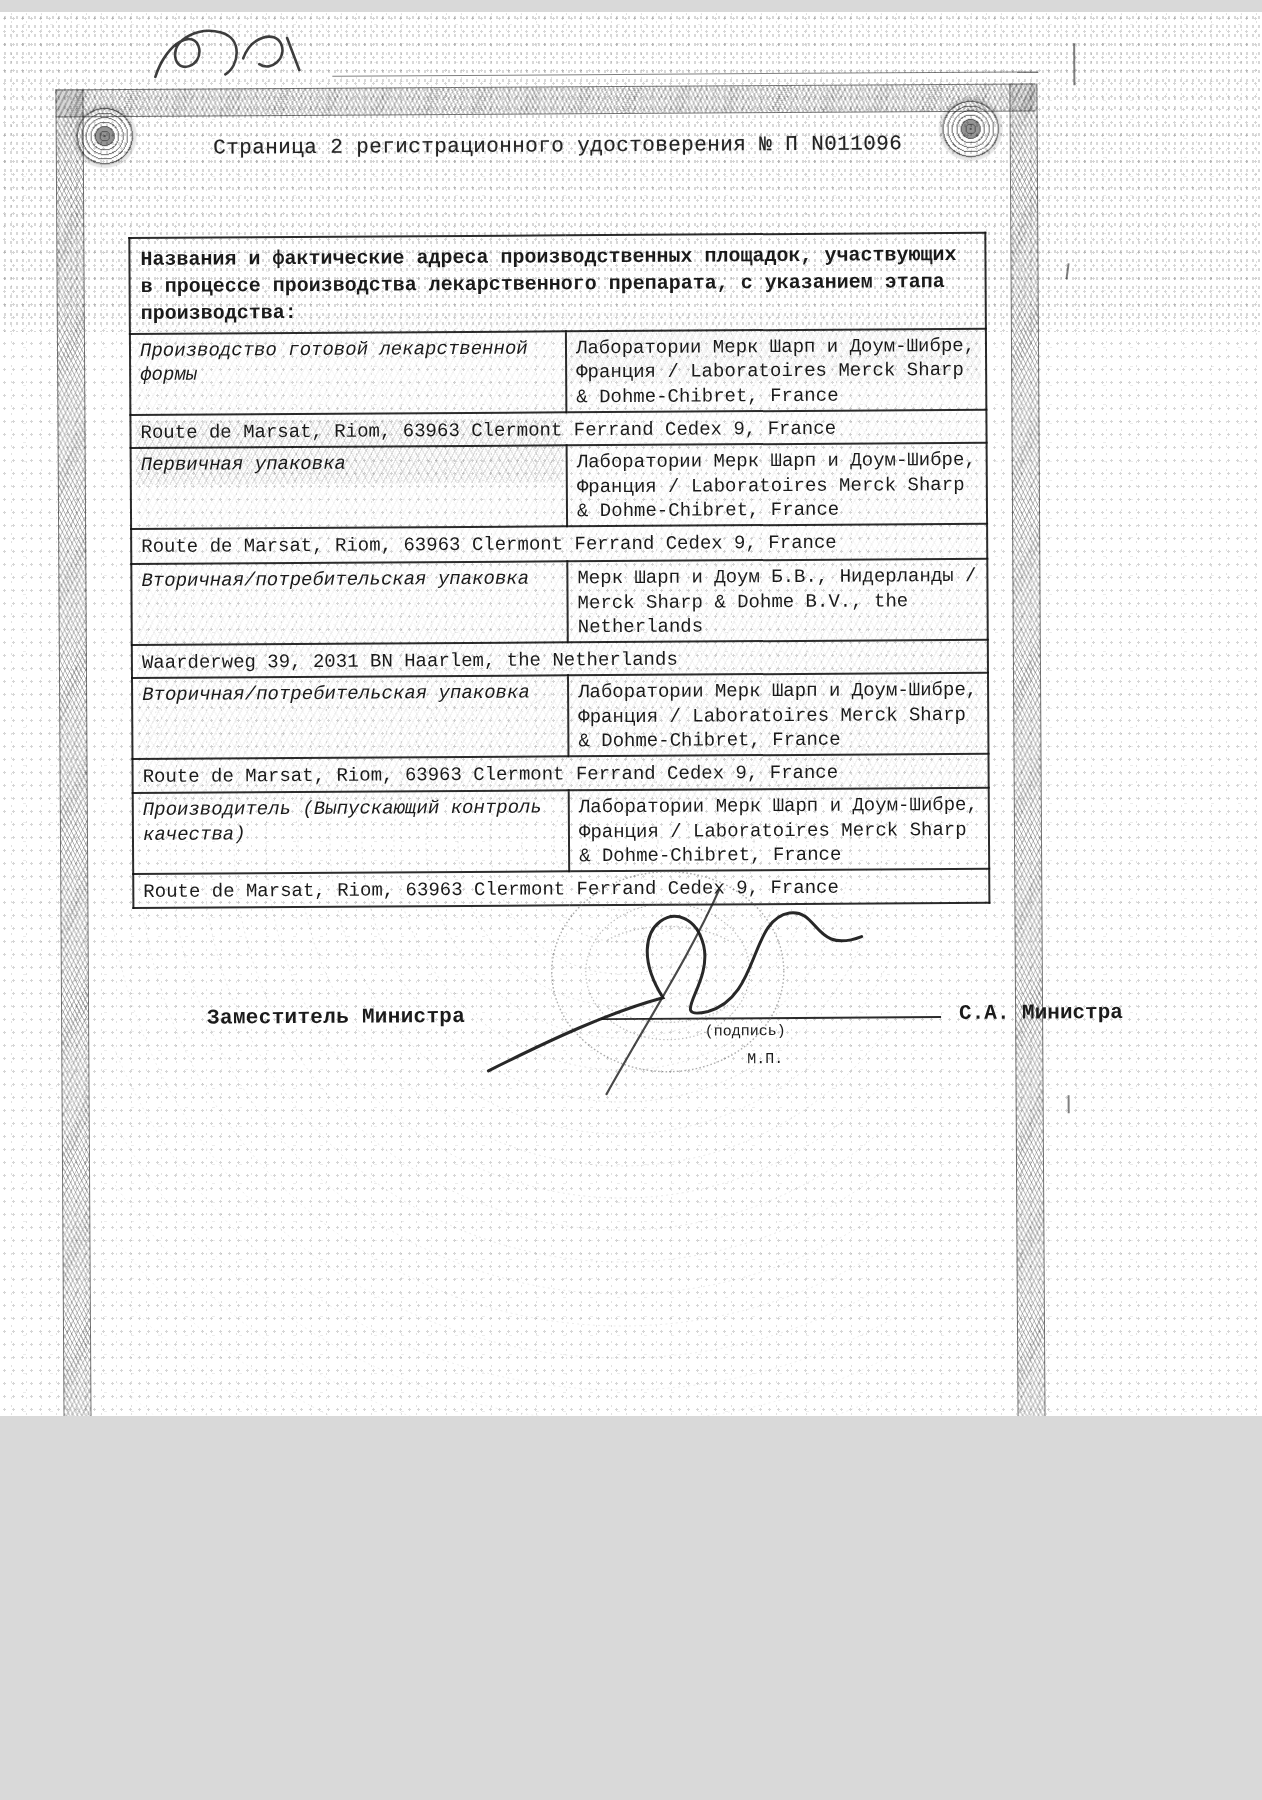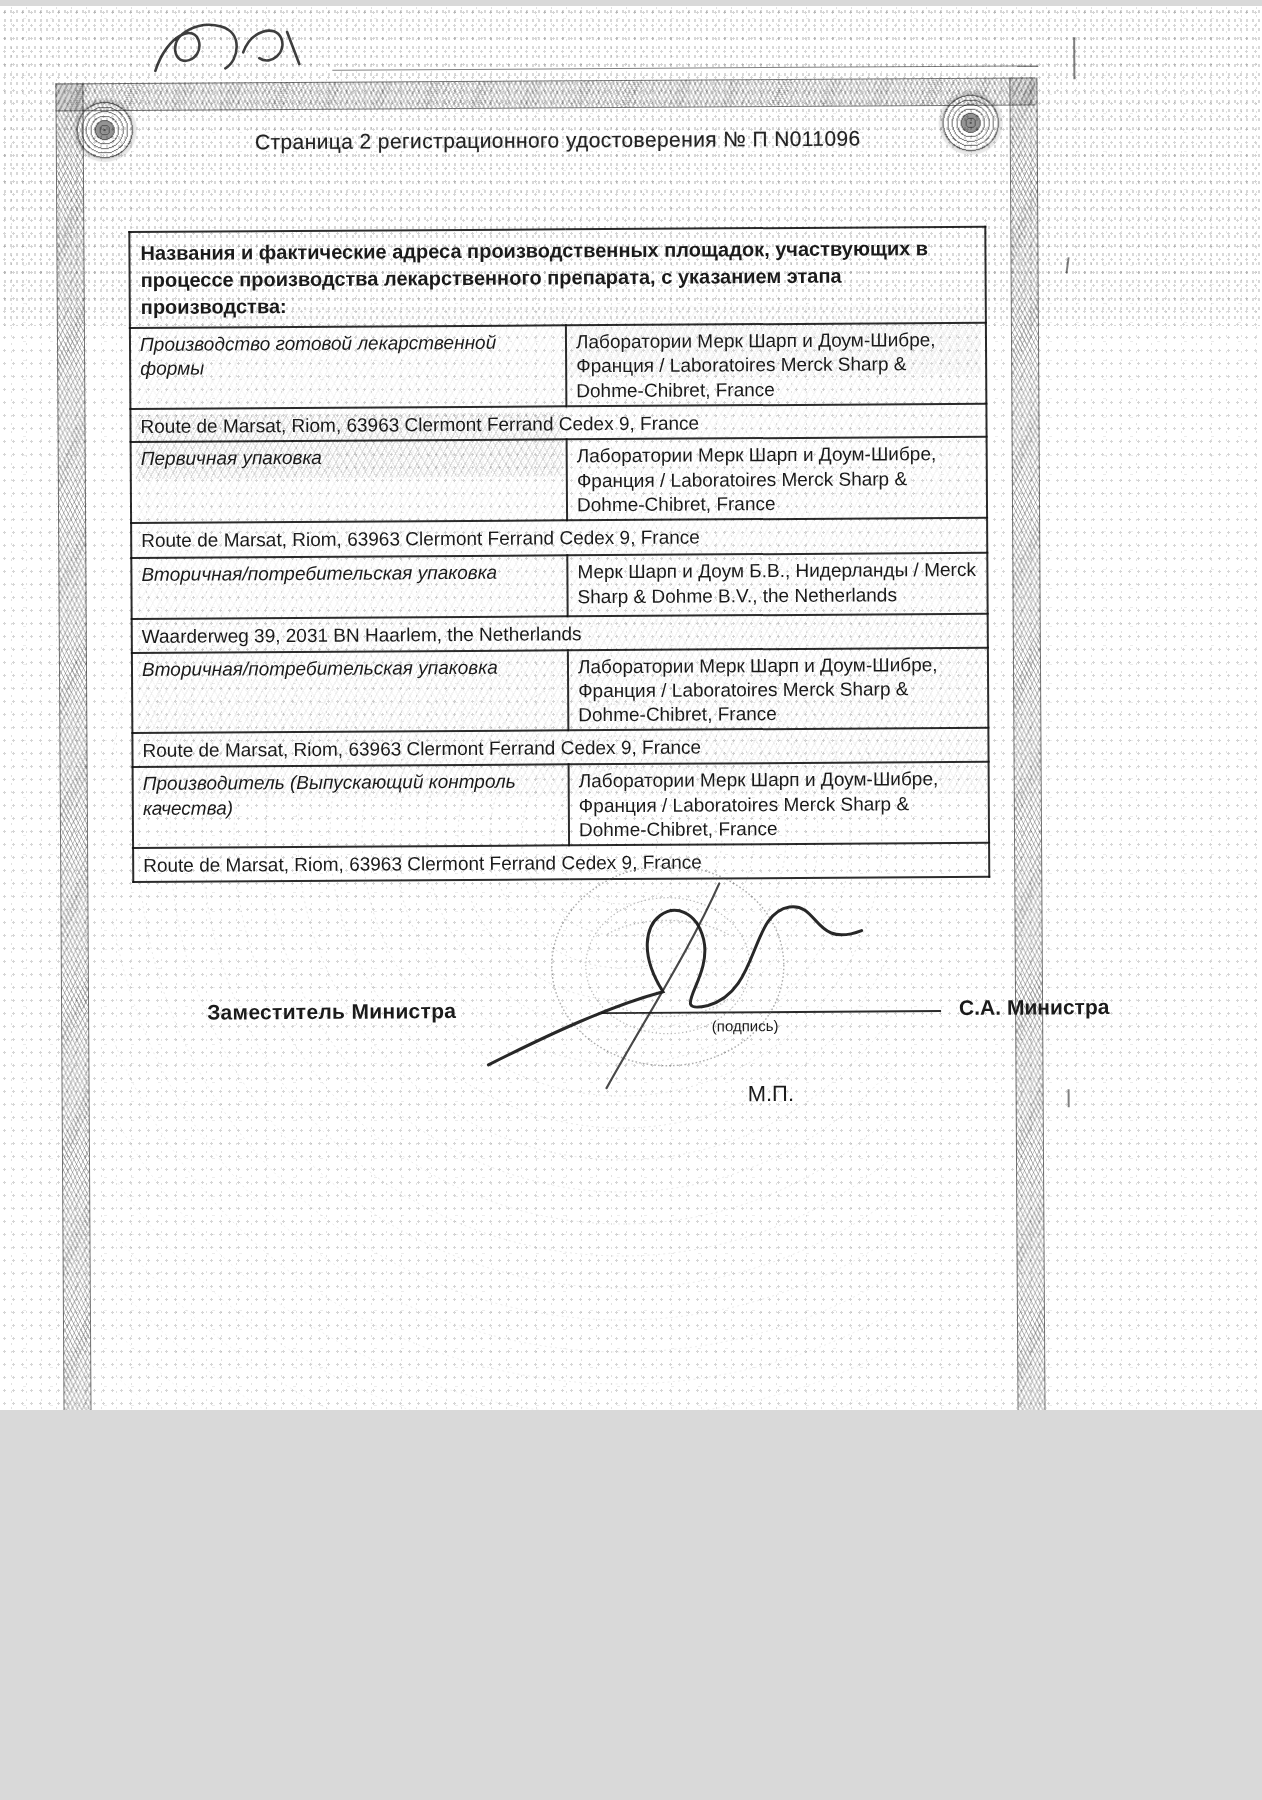--- a/index.html
+++ b/index.html
@@ -1,18 +1,18 @@
 <!DOCTYPE html>
 <html><head>
 <meta charset="utf-8">
 <style>
   html,body{margin:0;padding:0;background:#d9d9d9;}
   .page{
     position:relative;width:1262px;height:1404px;background:#ffffff;overflow:hidden;
-    font-family:Liberation Sans, sans-serif;color:#1b1b1b;margin:6px auto;
+    font-family:Liberation Mono, monospace;color:#1b1b1b;margin:12px auto;
   }
   .tilt{position:absolute;inset:0;transform:rotate(-0.35deg);transform-origin:620px 500px;}
 
   
   .noise{
     position:absolute;inset:0;z-index:50;pointer-events:none;opacity:.55;
     background-image:
       radial-gradient(rgba(0,0,0,.30) 1px, transparent 1.2px),
       radial-gradient(rgba(0,0,0,.22) 1px, transparent 1.2px),
       radial-gradient(rgba(0,0,0,.14) 1.2px, transparent 1.4px);
@@ -75,21 +75,21 @@
   .hatch1{left:136px;top:406px;width:426px;height:64px;opacity:.75;}
   .hatch2{left:566px;top:320px;width:416px;height:50px;opacity:.35;}
   .hatch3{left:136px;top:300px;width:846px;height:310px;opacity:.22;}
   .hatch4{left:136px;top:610px;width:846px;height:180px;opacity:.3;}
 
   
   .sig-title{position:absolute;left:204px;top:992px;font-size:21px;font-weight:bold;letter-spacing:.3px;z-index:12;}
   .sig-line{position:absolute;left:598px;top:1006px;width:340px;border-top:2.2px solid rgba(20,20,20,.9);z-index:12;}
   .sig-caption{position:absolute;left:612px;top:1012px;width:260px;text-align:center;font-size:15px;z-index:12;}
   .sig-name{position:absolute;left:956px;top:992px;font-size:21px;font-weight:bold;z-index:12;}
-  .sig-seal{position:absolute;left:744px;top:1076px;font-size:22px;z-index:12;}
+  .sig-seal{position:absolute;left:744px;top:1040px;font-size:15px;z-index:12;}
 
   .sig-art{position:absolute;left:455px;top:848px;z-index:13;}
   .pen-mark{position:absolute;left:150px;top:8px;z-index:14;}
   .moire{position:absolute;left:110px;top:680px;z-index:4;opacity:.8;}
 </style>
 </head>
 <body>
 
 <div class="page">
   <div class="tilt">

